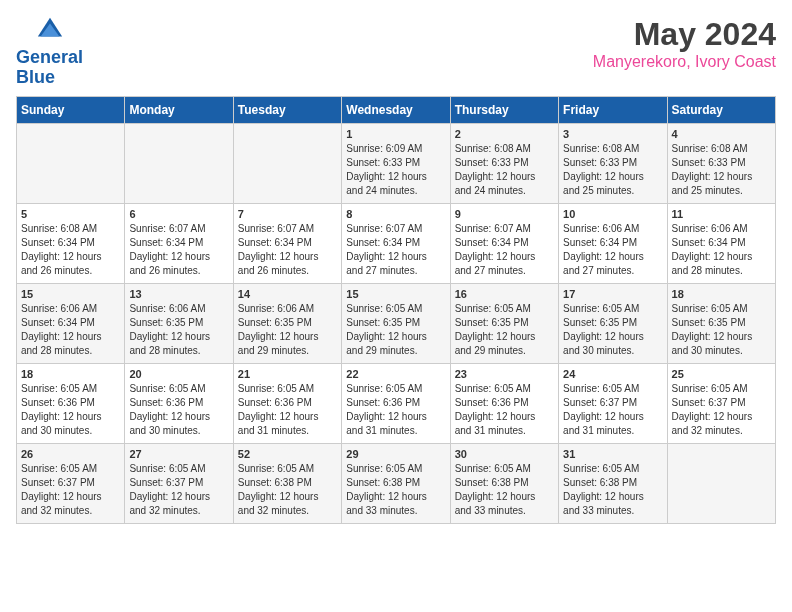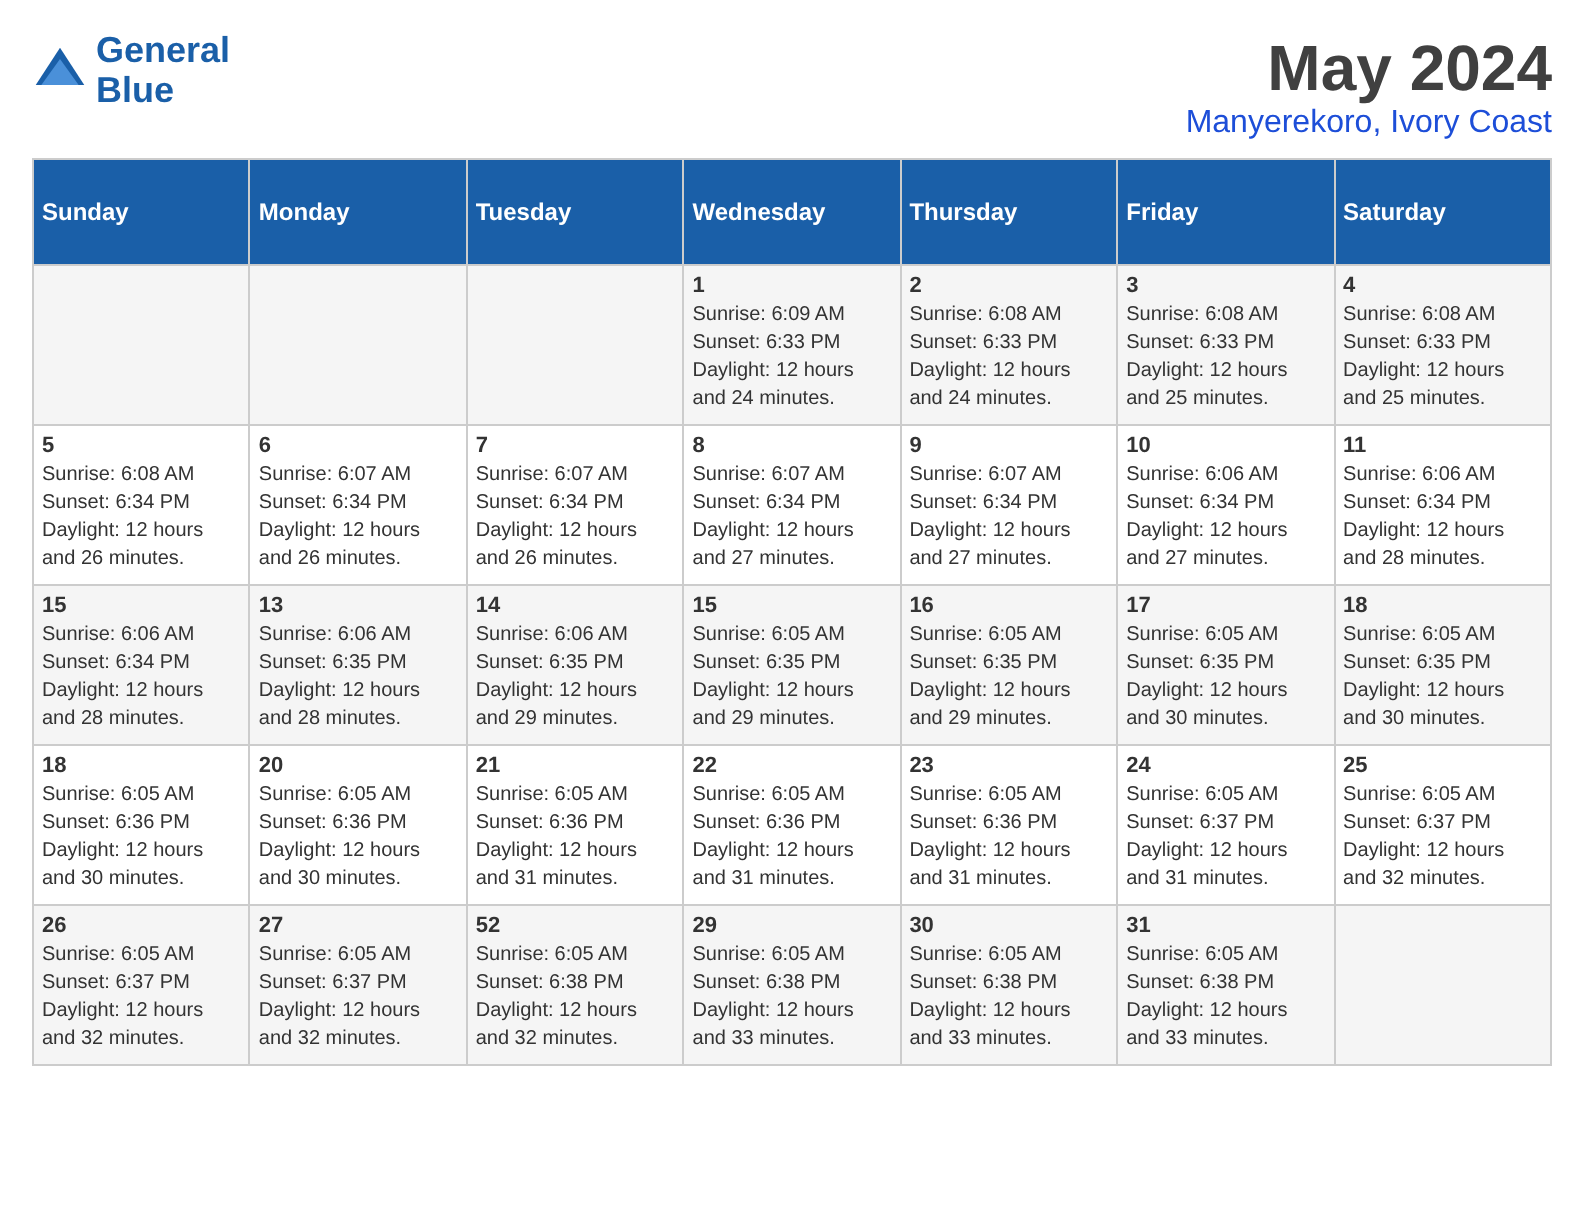--- a/index.html
+++ b/index.html
@@ -13,20 +13,21 @@
     .header-area {
       display: flex;
       justify-content: space-between;
       align-items: flex-start;
       margin-bottom: 8px;
     }
     .logo {
       display: flex;
       align-items: center;
       gap: 4px;
+      flex-direction: column;
     }
     .logo-text {
       font-size: 18px;
       font-weight: bold;
       color: #333;
       line-height: 1.1;
     }
     .logo-text span {
       color: #1a5fa8;
     }
@@ -37,33 +38,33 @@
     .title-area {
       text-align: right;
     }
     .main-title {
       font-size: 32px;
       font-weight: bold;
       color: #404040;
     }
     .subtitle {
       font-size: 16px;
-      color: #1d4ed8;
+      color: #ec4899;
     }
     table {
       width: 100%;
       border-collapse: collapse;
       table-layout: fixed;
     }
     thead tr th {
       background-color: #1a5fa8;
       color: #fff;
       font-size: 12px;
       font-weight: bold;
-      padding: 19px 4px;
+      padding: 6px 4px;
       text-align: left;
       border: 1px solid #ccc;
     }
     tbody tr td {
       border: 1px solid #ccc;
       vertical-align: top;
       padding: 4px 4px;
       font-size: 9.5px;
       color: #333;
       height: 80px;

